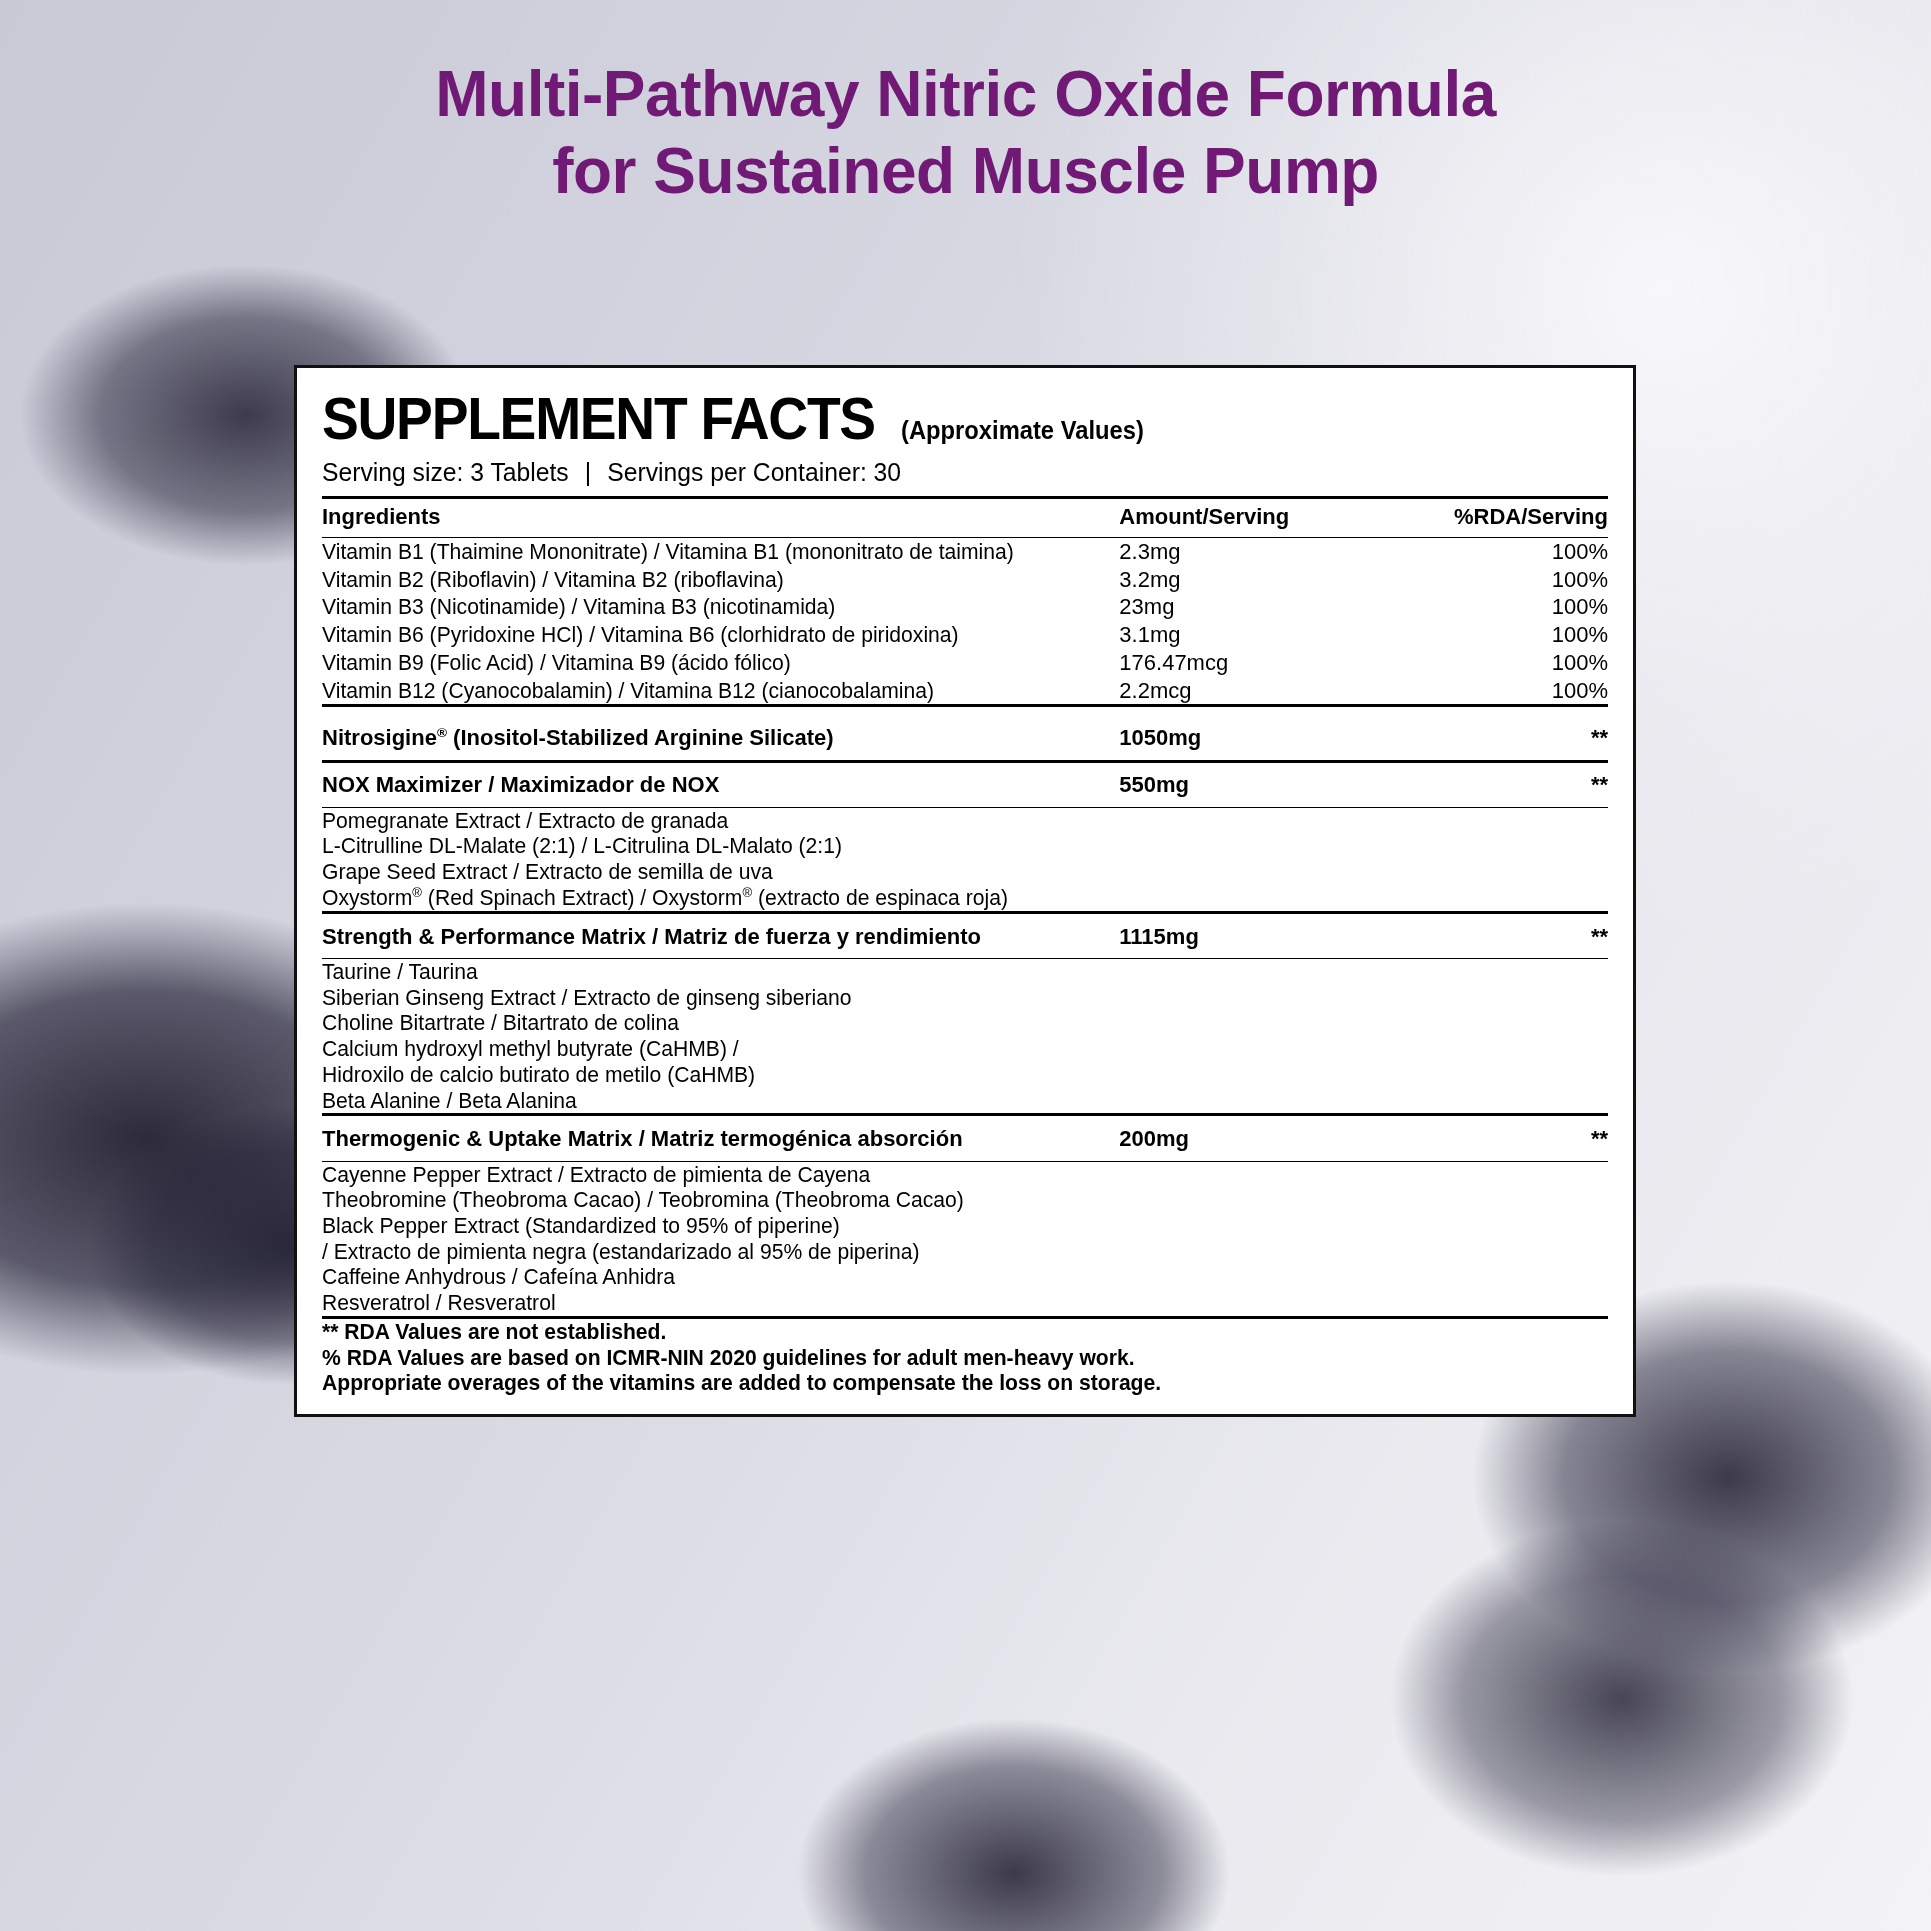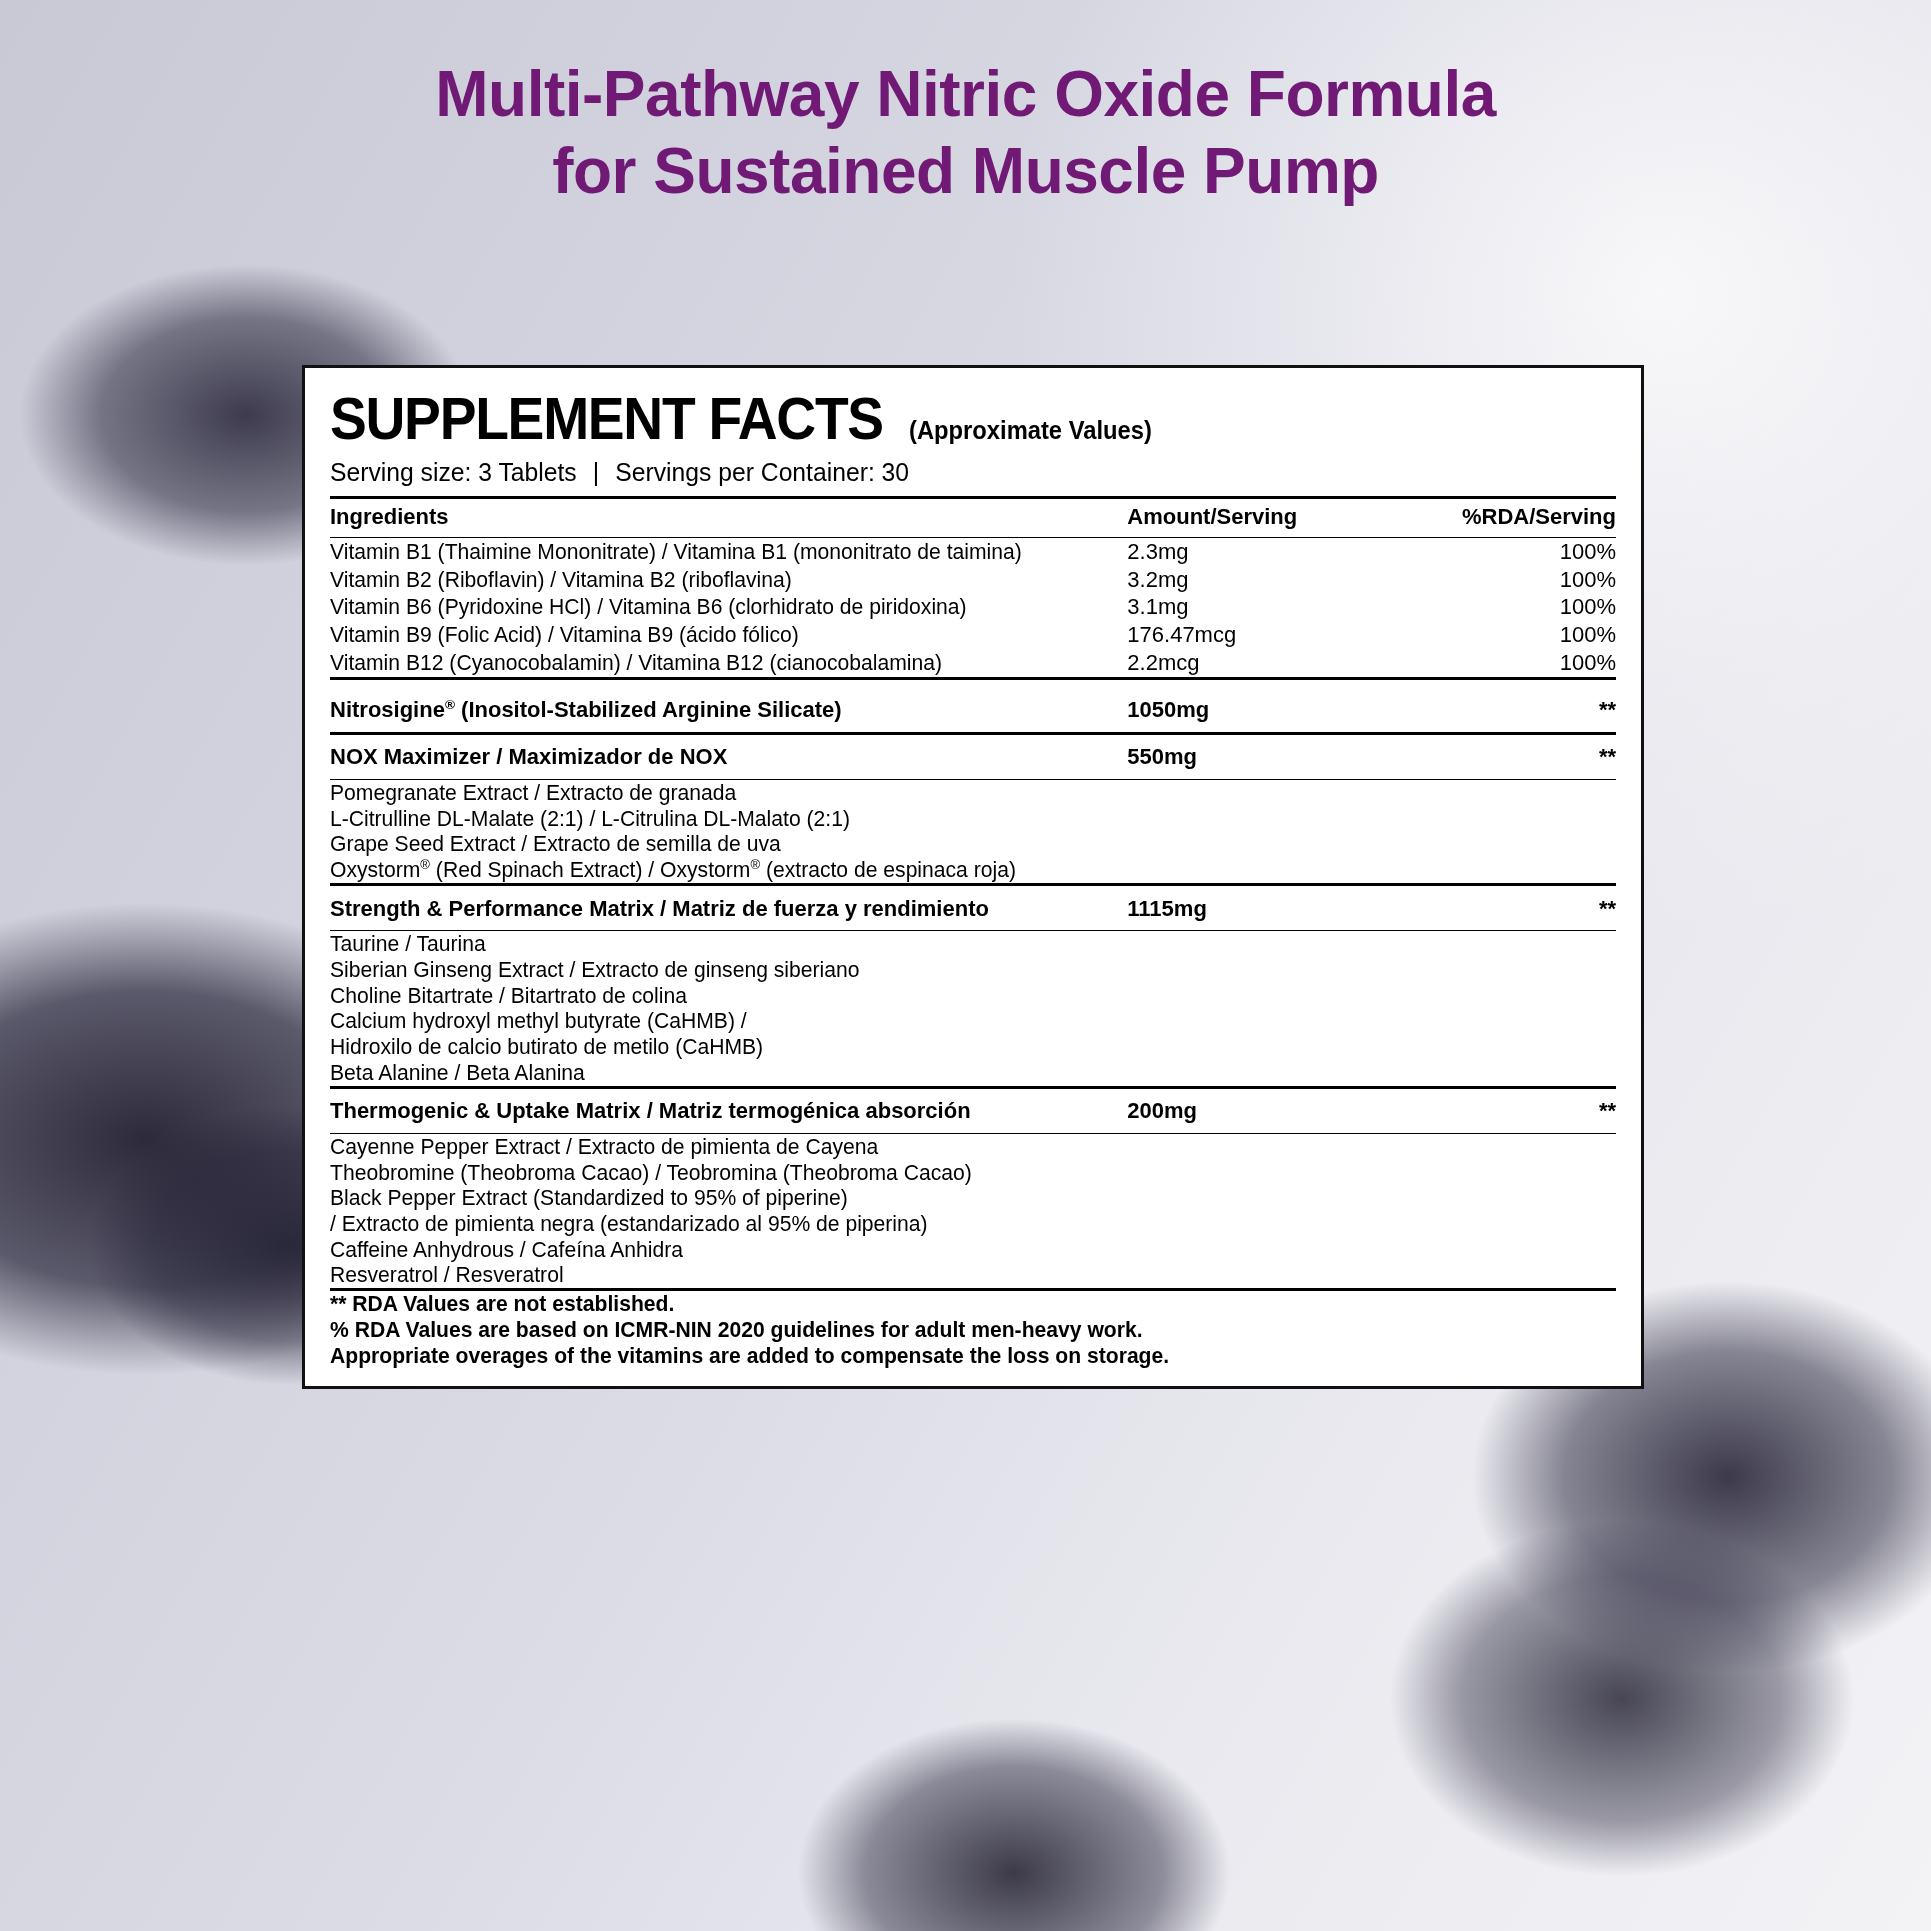--- a/index.html
+++ b/index.html
@@ -50,21 +50,20 @@
     position: absolute;
     left: 294px;
     top: 365px;
     width: 1342px;
     background: #ffffff;
     border: 3.9px solid #111;
     padding: 17.4px 25px 17.4px 25px;
     box-sizing: border-box;
     font-family: "Liberation Sans", sans-serif;
     color: #000;
-    margin-left: 8px;
   }
 
   .sf-title-row {
     display: flex;
     align-items: baseline;
     gap: 13.5px;
     margin-top: 3.9px;
   }
   .sf-title {
     font-size: 60px;
@@ -184,20 +183,25 @@
         </tr>
 
     <tr class="row">
       <td class="col-name"><span class="row-name">Vitamin B1 (Thaimine Mononitrate) / Vitamina B1 (mononitrato de taimina)</span></td>
       <td class="col-amt">2.3mg</td>
       <td class="col-rda">100%</td>
     </tr>
     <tr class="row">
       <td class="col-name"><span class="row-name">Vitamin B2 (Riboflavin) / Vitamina B2 (riboflavina)</span></td>
       <td class="col-amt">3.2mg</td>
+      <td class="col-rda">100%</td>
+    </tr>
+    <tr class="row">
+      <td class="col-name"><span class="row-name">Vitamin B3 (Nicotinamide) / Vitamina B3 (nicotinamida)</span></td>
+      <td class="col-amt">23mg</td>
       <td class="col-rda">100%</td>
     </tr>
     <tr class="row">
       <td class="col-name"><span class="row-name">Vitamin B6 (Pyridoxine HCl) / Vitamina B6 (clorhidrato de piridoxina)</span></td>
       <td class="col-amt">3.1mg</td>
       <td class="col-rda">100%</td>
     </tr>
     <tr class="row">
       <td class="col-name"><span class="row-name">Vitamin B9 (Folic Acid) / Vitamina B9 (ácido fólico)</span></td>
       <td class="col-amt">176.47mcg</td>

